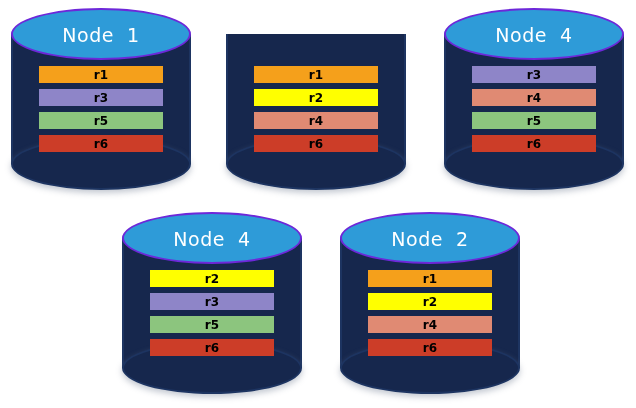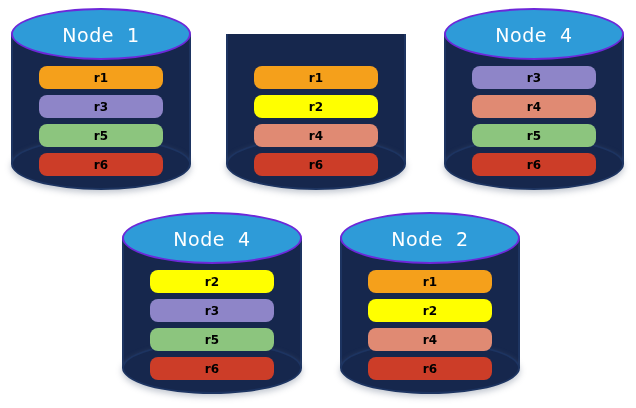--- a/index.html
+++ b/index.html
@@ -90,22 +90,22 @@
     top: 58px;
     width: 180px;
     display: flex;
     flex-direction: column;
     align-items: center;
     gap: 6px;
   }
 
   .replica {
     width: 124px;
-    height: 23px;
-    border-radius: 8px;
+    height: 17px;
+    border-radius: 0;
     display: flex;
     align-items: center;
     justify-content: center;
     box-sizing: border-box;
   }
 
   .replica-label {
     color: #000000;
     font-size: 12px;
     font-weight: bold;

